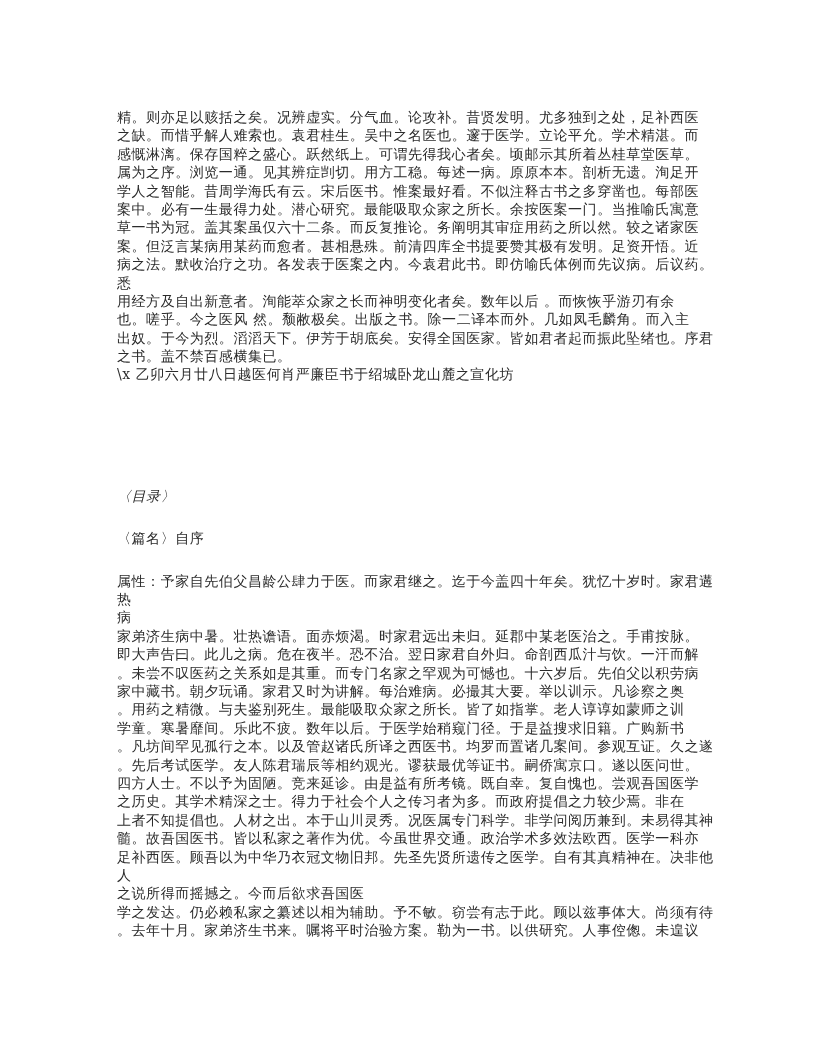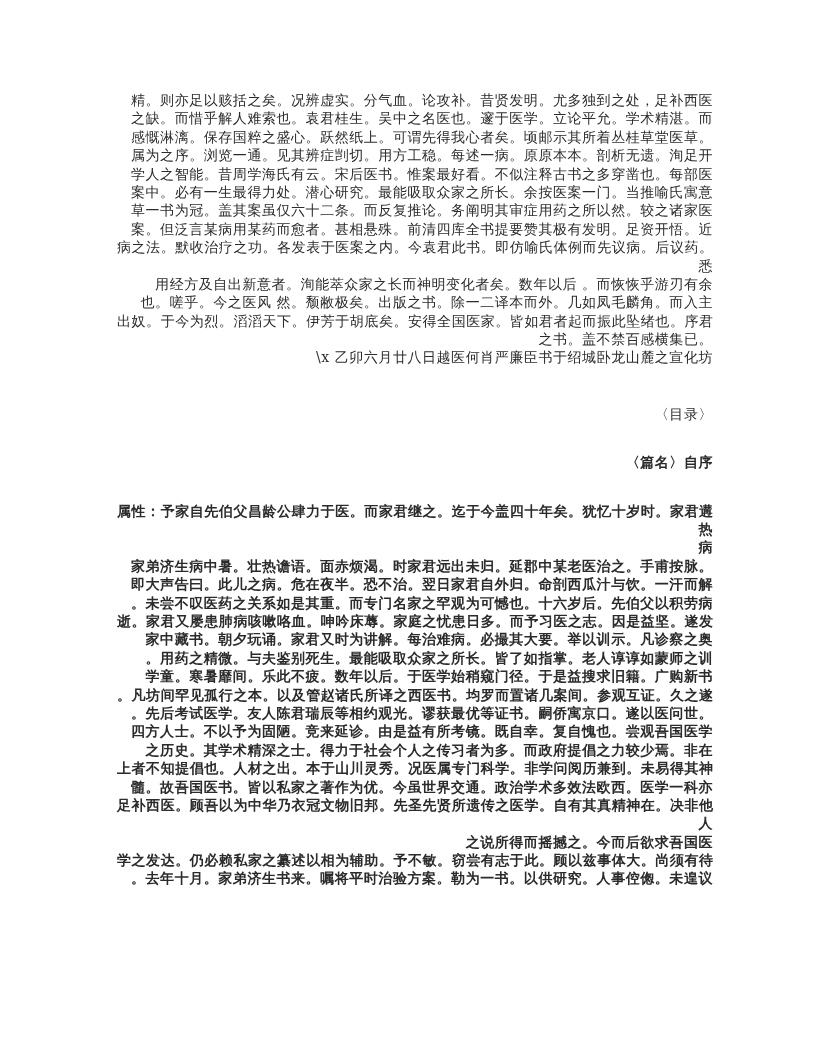--- a/index.html
+++ b/index.html
@@ -10,34 +10,33 @@
     width: 816px;
     height: 1056px;
     position: relative;
     background: #ffffff;
     overflow: hidden;
     font-family: "DejaVu Serif", "Liberation Serif", serif;
   }
   .doc-text {
     position: absolute;
     left: 117px;
-    top: 91px;
+    top: 108px;
     width: 596px;
     color: #2b2b2b;
-    text-align: right;
   }
   .line {
     font-size: 14px;
     line-height: 18.4px;
     height: 18.4px;
     letter-spacing: 0.55px;
     white-space: pre;
   }
-  .gap-4 { margin-top: 38px; }  
-  .gap-1 { margin-top: 30px; font-weight: bold; }  
+  .gap-4 { margin-top: 103px; font-style: italic; }  
+  .gap-1 { margin-top: 24px; }  
 </style>
 </head>
 <body>
 
 <div class="doc-text">
 
   <div>
       <div class="line">精。则亦足以赅括之矣。况辨虚实。分气血。论攻补。昔贤发明。尤多独到之处，足补西医</div>
       <div class="line">之缺。而惜乎解人难索也。袁君桂生。吴中之名医也。邃于医学。立论平允。学术精湛。而</div>
       <div class="line">感慨淋漓。保存国粹之盛心。跃然纸上。可谓先得我心者矣。顷邮示其所着丛桂草堂医草。</div>
@@ -60,21 +59,20 @@
 
   <div class="line gap-1">〈篇名〉自序</div>
 
   <div class="gap-1">
       <div class="line">属性：予家自先伯父昌龄公肆力于医。而家君继之。迄于今盖四十年矣。犹忆十岁时。家君遘</div>
       <div class="line">热</div>
       <div class="line">病</div>
       <div class="line">家弟济生病中暑。壮热谵语。面赤烦渴。时家君远出未归。延郡中某老医治之。手甫按脉。</div>
       <div class="line">即大声告曰。此儿之病。危在夜半。恐不治。翌日家君自外归。命剖西瓜汁与饮。一汗而解</div>
       <div class="line">。未尝不叹医药之关系如是其重。而专门名家之罕观为可憾也。十六岁后。先伯父以积劳病</div>
-      <div class="line">逝。家君又屡患肺病咳嗽咯血。呻吟床蓐。家庭之忧患日多。而予习医之志。因是益坚。遂发</div>
       <div class="line">家中藏书。朝夕玩诵。家君又时为讲解。每治难病。必撮其大要。举以训示。凡诊察之奥</div>
       <div class="line">。用药之精微。与夫鉴别死生。最能吸取众家之所长。皆了如指掌。老人谆谆如蒙师之训</div>
       <div class="line">学童。寒暑靡间。乐此不疲。数年以后。于医学始稍窥门径。于是益搜求旧籍。广购新书</div>
       <div class="line">。凡坊间罕见孤行之本。以及管赵诸氏所译之西医书。均罗而置诸几案间。参观互证。久之遂</div>
       <div class="line">。先后考试医学。友人陈君瑞辰等相约观光。谬获最优等证书。嗣侨寓京口。遂以医问世。</div>
       <div class="line">四方人士。不以予为固陋。竞来延诊。由是益有所考镜。既自幸。复自愧也。尝观吾国医学</div>
       <div class="line">之历史。其学术精深之士。得力于社会个人之传习者为多。而政府提倡之力较少焉。非在</div>
       <div class="line">上者不知提倡也。人材之出。本于山川灵秀。况医属专门科学。非学问阅历兼到。未易得其神</div>
       <div class="line">髓。故吾国医书。皆以私家之著作为优。今虽世界交通。政治学术多效法欧西。医学一科亦</div>
       <div class="line">足补西医。顾吾以为中华乃衣冠文物旧邦。先圣先贤所遗传之医学。自有其真精神在。决非他</div>

